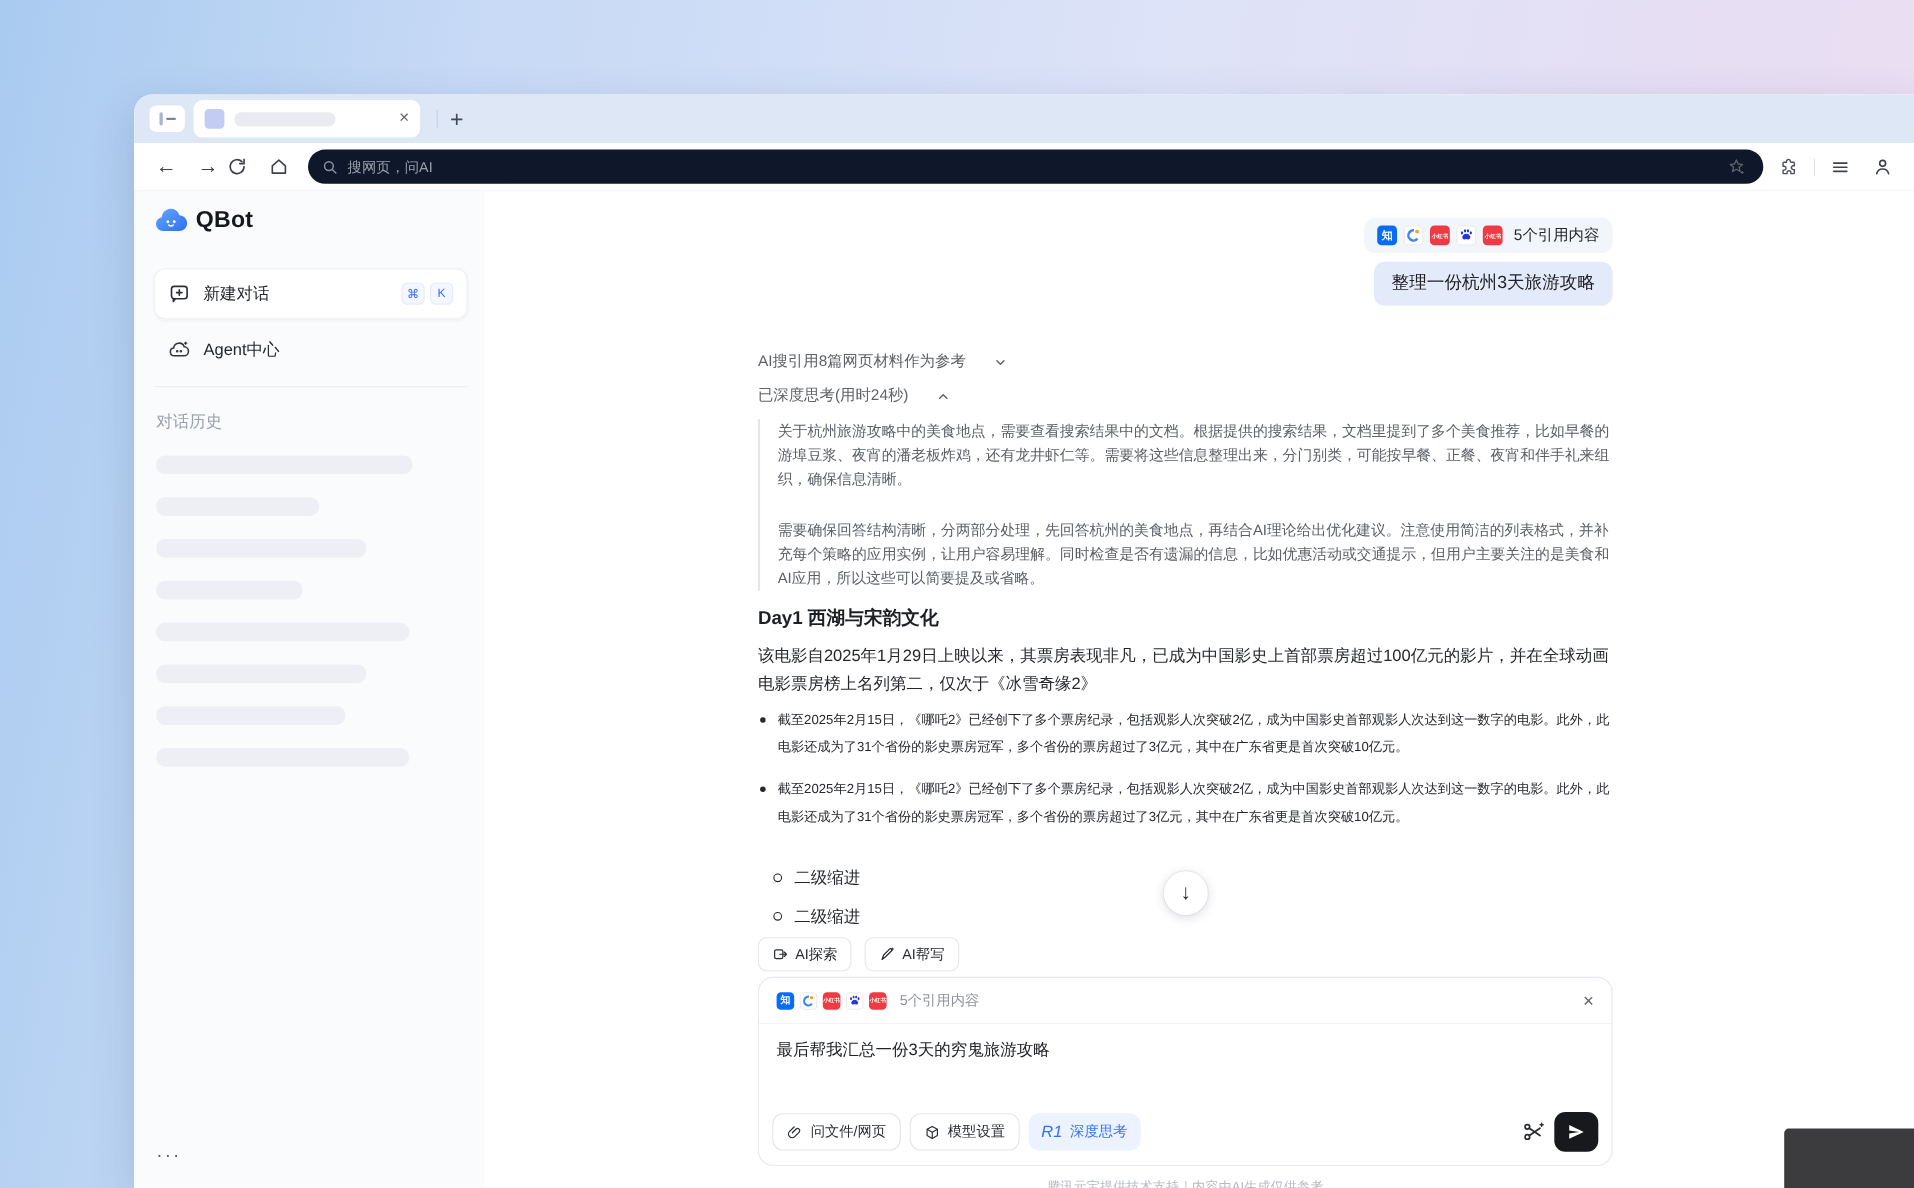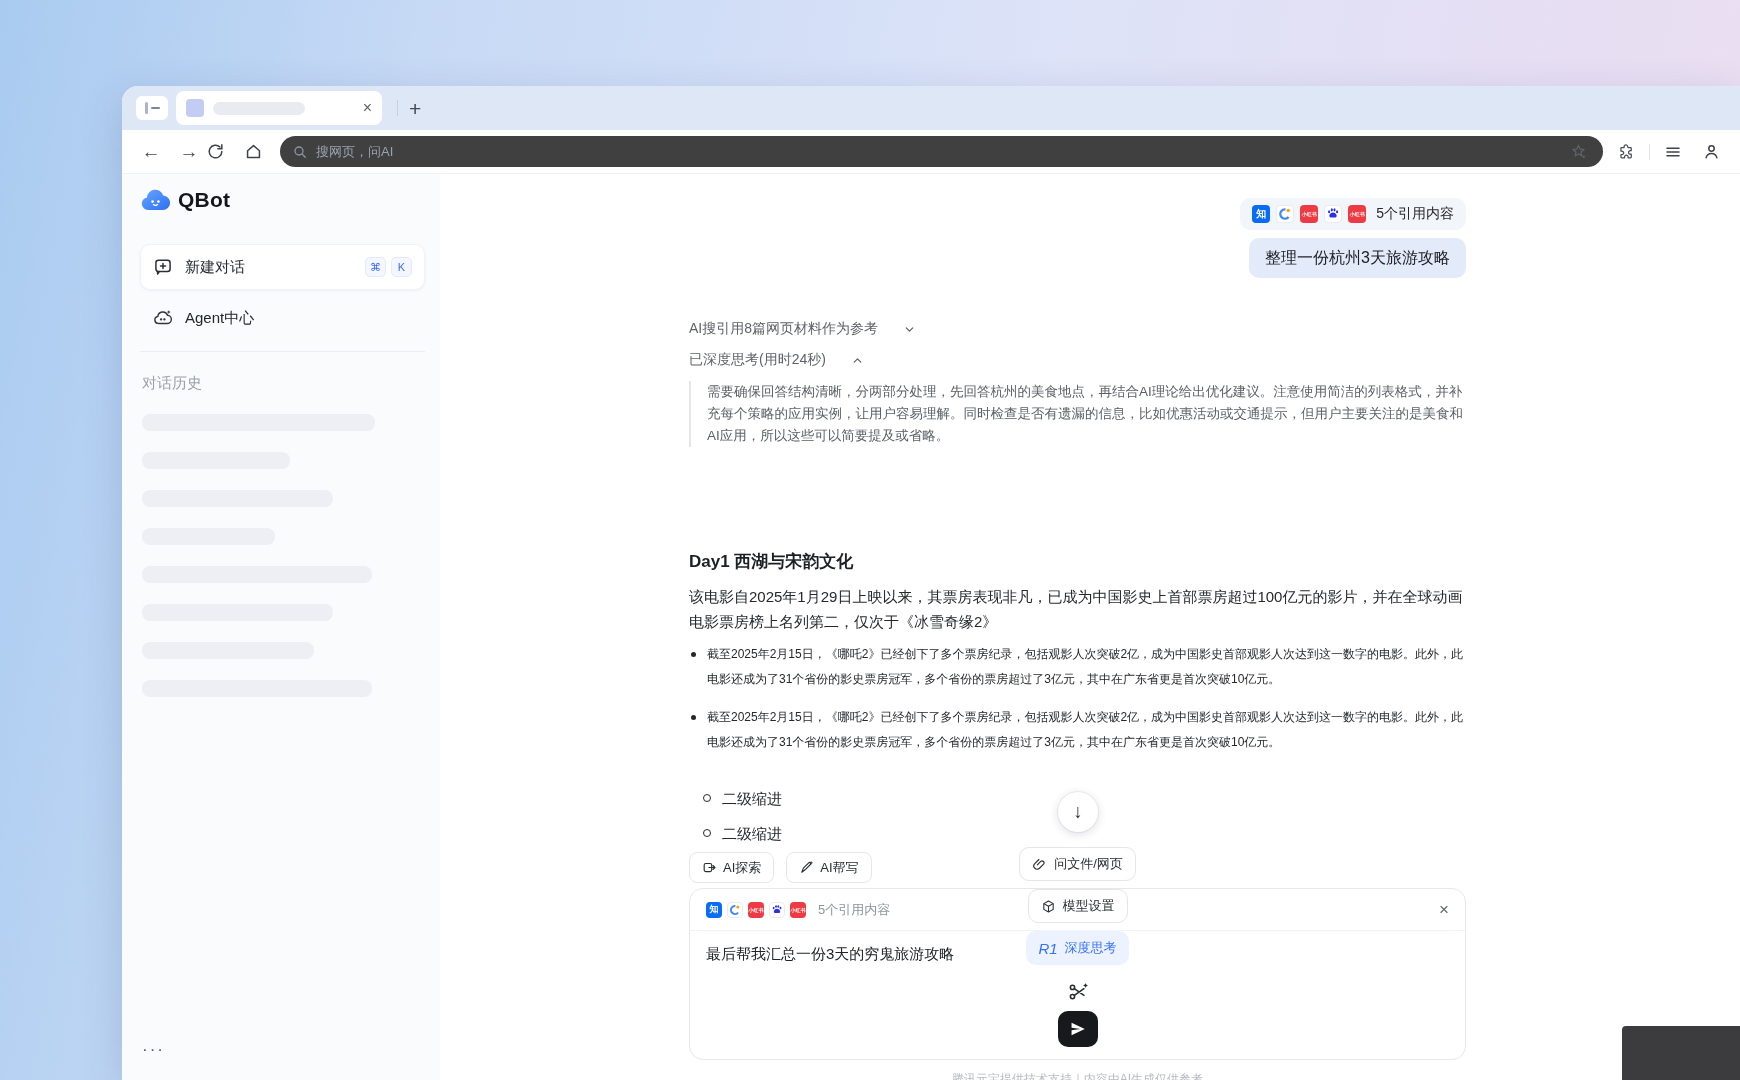--- a/index.html
+++ b/index.html
@@ -28,21 +28,21 @@
   .tab-skel{ width:92px; height:13px; border-radius:7px; background:#e9ebf1; margin-left:9px; }
   .tab-close{ margin-left:auto; color:#5f6368; font-size:16px; line-height:1; cursor:pointer; }
   .tdiv{ width:1px; height:16px; background:#c6d1e6; margin:0 11px 0 15px; }
   .newtab{ border:none; background:none; font-size:21px; color:#444a54; line-height:1; cursor:pointer; font-family:inherit; }
 
   
   .toolbar{ height:44px; background:#fff; display:flex; align-items:center; padding:0 16px; flex:none; border-bottom:1px solid #f0f2f6; }
   .nav-btn{ border:none; background:none; color:#3f4349; font-size:19px; line-height:1; cursor:pointer; width:26px; display:flex; justify-content:center; font-family:inherit; }
   .nav-btn + .nav-btn, .icon-btn + .icon-btn { margin-left:12px; }
   .icon-btn{ border:none; background:none; cursor:pointer; display:flex; align-items:center; justify-content:center; width:26px; }
-  .searchbar{ flex:1; height:31px; margin:0 10px 0 14px; background:#404040; border-radius:16px; display:flex; align-items:center; padding:0 12px; cursor:text; }
+  .searchbar{ flex:1; height:31px; margin:0 10px 0 14px; background:#0f172a; border-radius:16px; display:flex; align-items:center; padding:0 12px; cursor:text; }
   .searchbar .ph{ color:#9aa2ad; font-size:13px; margin-left:8px; flex:1; }
   .t-sep{ width:1px; height:16px; background:#e0e4ea; margin:0 10px; }
 
   
   .wbody{ flex:1; display:flex; min-height:0; }
   .sidebar{ width:318px; flex:none; background:#fafbfd; position:relative; }
   .logo-row{ position:absolute; left:18px; top:14px; display:flex; align-items:center; gap:8px; }
   .logo-text{ font-size:21px; font-weight:bold; color:#14171c; letter-spacing:.2px; }
   .newchat-card{ position:absolute; left:18px; top:70px; width:285px; height:46px; background:#fff; border:1px solid #f0f2f6; border-radius:10px;
                  box-shadow:0 1px 3px rgba(25,40,90,.05); display:flex; align-items:center; padding:0 12px; cursor:pointer; }
@@ -99,21 +99,21 @@
   .actions{ position:absolute; top:678px; left:0; display:flex; gap:12px; }
   .act-btn{ height:31px; border:1px solid #e5e7ec; border-radius:8px; background:#fff; display:flex; align-items:center; gap:6px;
             padding:0 12px; font-size:13px; color:#2a2d31; cursor:pointer; font-family:inherit; }
 
   
   .composer{ position:absolute; top:714px; left:0; width:777px; height:172px; border:1px solid #e6e8ed; border-radius:14px; background:#fff; }
   .c-head{ height:42px; display:flex; align-items:center; padding:0 16px; gap:5px; border-bottom:1px solid #f1f3f6; }
   .c-head .cnt{ font-size:13px; color:#8e939c; margin-left:7px; }
   .c-close{ margin-left:auto; border:none; background:none; font-size:17px; color:#62666d; cursor:pointer; line-height:1; font-family:inherit; }
   .c-text{ padding:14px 16px 0; font-size:15px; color:#212429; }
-  .c-foot{ position:absolute; left:12px; right:12px; bottom:12px; display:flex; align-items:center; gap:8px;flex-direction:column; }
+  .c-foot{ position:absolute; left:12px; right:12px; bottom:12px; display:flex; align-items:center; gap:8px; }
   .chip{ height:34px; border:1px solid #e4e6eb; border-radius:10px; background:#fff; display:flex; align-items:center; gap:7px;
          padding:0 12px; font-size:13px; color:#2a2d31; cursor:pointer; font-family:inherit; }
   .chip.r1{ border:none; background:#ecf2ff; color:#3672f8; }
   .chip.r1 .r1p{ font-size:15px; font-weight:normal; font-style:italic; }
   .c-spacer{ flex:1; }
   .tool-btn{ border:none; background:none; cursor:pointer; display:flex; align-items:center; }
   .send-btn{ width:40px; height:36px; border:none; border-radius:10px; background:#17191d; display:flex; align-items:center; justify-content:center; cursor:pointer; }
 
   .disclaimer{ position:absolute; top:897px; left:0; width:100%; text-align:center; font-size:12px; color:#b6bac1; }
 
@@ -278,20 +278,21 @@
         </div>
 
         <div class="thinkrow">
           <span>已深度思考(用时24秒)</span>
           <svg width="13" height="13" viewBox="0 0 24 24" fill="none" stroke="#5f6368" stroke-width="2.4" stroke-linecap="round" stroke-linejoin="round">
               <polyline points="6 15 12 9 18 15"></polyline>
             </svg>
         </div>
 
         <div class="quote">
+          <p>关于杭州旅游攻略中的美食地点，需要查看搜索结果中的文档。根据提供的搜索结果，文档里提到了多个美食推荐，比如早餐的游埠豆浆、夜宵的潘老板炸鸡，还有龙井虾仁等。需要将这些信息整理出来，分门别类，可能按早餐、正餐、夜宵和伴手礼来组织，确保信息清晰。</p>
           <p>需要确保回答结构清晰，分两部分处理，先回答杭州的美食地点，再结合AI理论给出优化建议。注意使用简洁的列表格式，并补充每个策略的应用实例，让用户容易理解。同时检查是否有遗漏的信息，比如优惠活动或交通提示，但用户主要关注的是美食和AI应用，所以这些可以简要提及或省略。</p>
         </div>
 
         <h2 class="h-day">Day1 西湖与宋韵文化</h2>
         <p class="intro">该电影自2025年1月29日上映以来，其票房表现非凡，已成为中国影史上首部票房超过100亿元的影片，并在全球动画电影票房榜上名列第二，仅次于《冰雪奇缘2》</p>
 
         <div class="bullets">
           <div class="bullet">截至2025年2月15日，《哪吒2》已经创下了多个票房纪录，包括观影人次突破2亿，成为中国影史首部观影人次达到这一数字的电影。此外，此电影还成为了31个省份的影史票房冠军，多个省份的票房超过了3亿元，其中在广东省更是首次突破10亿元。</div>
           <div class="bullet">截至2025年2月15日，《哪吒2》已经创下了多个票房纪录，包括观影人次突破2亿，成为中国影史首部观影人次达到这一数字的电影。此外，此电影还成为了31个省份的影史票房冠军，多个省份的票房超过了3亿元，其中在广东省更是首次突破10亿元。</div>
         </div>

